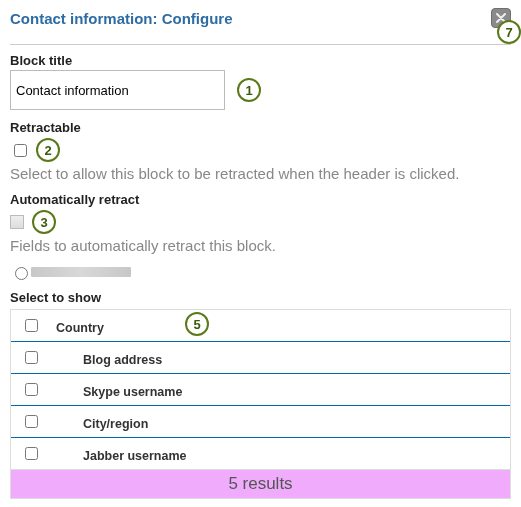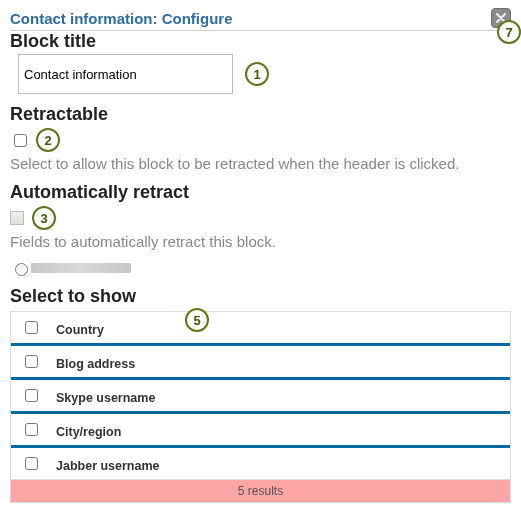--- a/index.html
+++ b/index.html
@@ -15,21 +15,22 @@
     padding: 8px 10px 14px 10px;
     box-sizing: border-box;
     width: 521px;
     position: relative;
   }
   .titlebar {
     display: flex;
     align-items: center;
     justify-content: space-between;
     border-bottom: 1px solid #ccc;
-    padding-bottom: 2px;
+    padding-bottom: 16px;
+    margin-bottom: 8px;
   }
   .titlebar h1 {
     margin: 0;
     font-size: 15px;
     font-weight: bold;
     color: #2e6da4;
   }
   .close-btn {
     width: 18px; height: 18px;
     border-radius: 4px;
@@ -39,38 +40,37 @@
     justify-content: center;
     color: #eee;
     font-size: 12px;
     line-height: 1;
     cursor: pointer;
     border: 1px solid #6f6f6f;
   }
   .field-block { margin-bottom: 10px; }
   .field-label {
     font-weight: bold;
-    font-size: 18px;
+    font-size: 13px;
     color: #222;
     margin-bottom: 2px;
     display: block;
   }
   .hint {
     font-size: 15px;
     color: #888;
     margin-top: 2px;
   }
   .text-input {
     width: 215px;
     padding: 12px 5px;
     border: 1px solid #bbb;
     font-size: 13px;
     box-sizing: border-box;
     height: 40px;
-    margin-left: 8px;
   }
   .row-inline { display: flex; align-items: center; position: relative; }
   .row-inline input[type=text]{ margin-right:6px; }
   .checkbox-row, .radio-row {
     display:flex; align-items:center; font-size:12px; color:#333; margin:3px 0;
     position: relative;
   }
   .radio-row input[type=radio]{ accent-color:#d9534f; }
   .disabled-chk {
     width:12px;height:12px;border:1px solid #bbb;background:linear-gradient(#eee,#ddd);display:inline-block;margin-right:6px;
@@ -78,24 +78,24 @@
   .blurred {
     display:inline-block;width:100px;height:10px;background:linear-gradient(90deg,#c7c7c7 0%,#d8d8d8 50%,#c7c7c7 100%);filter:blur(0.3px);border-radius:1px;
   }
   .fields-table {
     border:1px solid #ddd;
     margin-top:4px;
   }
   .ft-row {
     display:flex; align-items:flex-end; padding:6px 10px; font-size:12.5px; font-weight:bold; color:#333;
   }
-  .ft-row + .ft-row { border-top:3px solid #0369a1; }
+  .ft-row + .ft-row { border-top:1px solid #0369a1;gap:27px; }
   .ft-row input[type=checkbox]{ margin-right:18px; }
   .ft-footer {
-    background:#fca5a5; text-align:center; font-size:12px; color:#555; padding:4px 0; border-top:1px solid #ddd;
+    background:#f0abfc; text-align:center; font-size:17px; color:#555; padding:4px 0; border-top:1px solid #ddd;
   }
 
   
   .callout {
     position:absolute;
     width:24px;height:24px;
     border:2px solid #5a7a1a;
     border-radius:50%;
     background:#fff;
     color:#3a5a0a;

